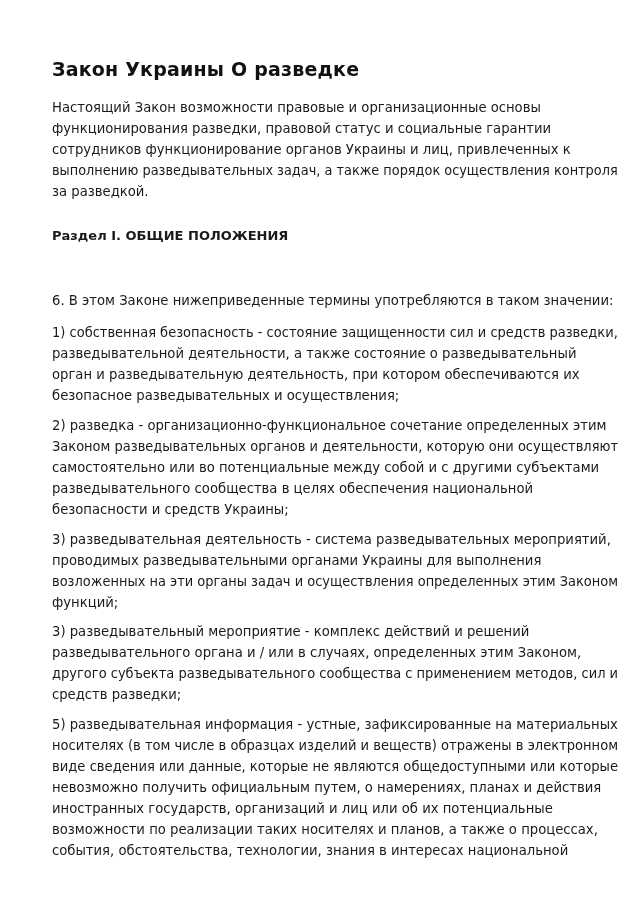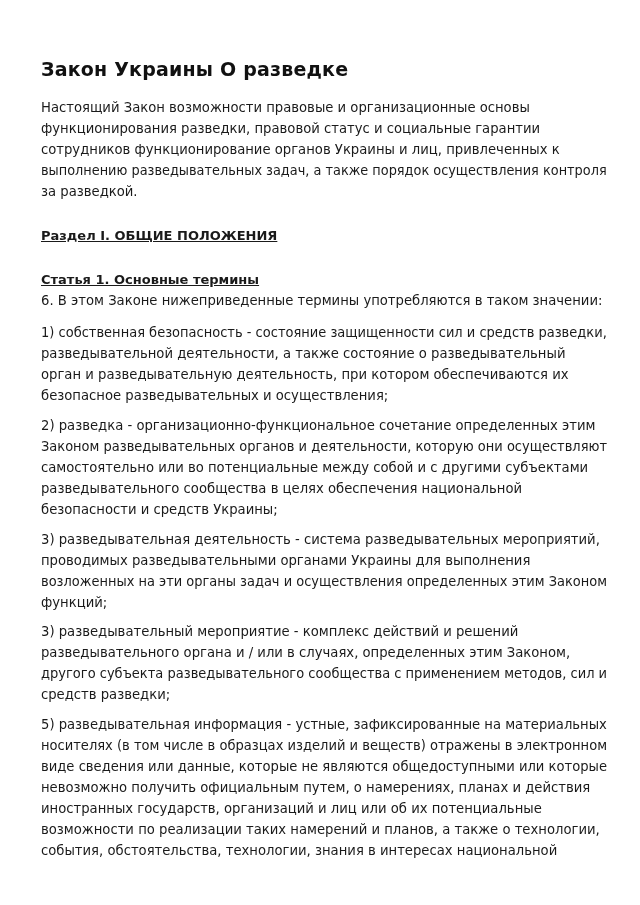--- a/index.html
+++ b/index.html
@@ -1,40 +1,39 @@
 <!DOCTYPE html>
 <html><head>
 <meta charset="utf-8">
 <style>
   html, body { margin: 0; padding: 0; background: #ffffff; }
   body { width: 640px; height: 905px; position: relative; overflow: hidden;
          font-family: "DejaVu Sans", sans-serif; color: #111111; }
-  .page { position: absolute; left: 4px; top: 0; width: 524px; height: 905px; }
+  .page { position: absolute; left: 15px; top: 0; width: 524px; height: 905px; }
   .title { position: absolute; left: 37px; top: 58px; font-size: 19px; font-weight: bold; white-space: nowrap; letter-spacing: 0.2px; }
   .line { position: absolute; left: 37px; font-size: 13.2px; white-space: nowrap; line-height: 16px; color: #1a1a1a; }
-  .bold { font-weight: bold; font-size: 13px; text-decoration: underline; }
+  .bold { font-weight: bold; font-size: 13px; }
 </style>
 </head>
 <body>
 
 <div class="page">
 
   <div class="title">Закон Украины О разведке</div>
 
   <div>
     <div class="line" style="top:100px">Настоящий Закон возможности правовые и организационные основы</div>
     <div class="line" style="top:121px">функционирования разведки, правовой статус и социальные гарантии</div>
     <div class="line" style="top:142px">сотрудников функционирование органов Украины и лиц, привлеченных к</div>
     <div class="line" style="top: 163px; transform-origin: left top; transform: scaleX(0.977547);">выполнению разведывательных задач, а также порядок осуществления контроля</div>
     <div class="line" style="top:184px">за разведкой.</div>
   </div>
 
   <div class="line bold" style="top:228px">Раздел I. ОБЩИЕ ПОЛОЖЕНИЯ</div>
 
-  <div class="line bold" style="top:272px">Статья 1. Основные термины</div>
   <div class="line" style="top:293px">6. В этом Законе нижеприведенные термины употребляются в таком значении:</div>
 
   <div>
     <div class="line" style="top: 325px; transform-origin: left top; transform: scaleX(0.987784);">1) собственная безопасность - состояние защищенности сил и средств разведки,</div>
     <div class="line" style="top:346px">разведывательной деятельности, а также состояние о разведывательный</div>
     <div class="line" style="top:367px">орган и разведывательную деятельность, при котором обеспечиваются их</div>
     <div class="line" style="top:388px">безопасное разведывательных и осуществления;</div>
   </div>
 
   <div>
@@ -58,17 +57,17 @@
     <div class="line" style="top: 666px; transform-origin: left top; transform: scaleX(0.987784);">другого субъекта разведывательного сообщества с применением методов, сил и</div>
     <div class="line" style="top:687px">средств разведки;</div>
   </div>
 
   <div>
     <div class="line" style="top: 717px; transform-origin: left top; transform: scaleX(0.998236);">5) разведывательная информация - устные, зафиксированные на материальных</div>
     <div class="line" style="top: 738px; transform-origin: left top; transform: scaleX(0.991243);">носителях (в том числе в образцах изделий и веществ) отражены в электронном</div>
     <div class="line" style="top: 759px; transform-origin: left top; transform: scaleX(0.996479);">виде сведения или данные, которые не являются общедоступными или которые</div>
     <div class="line" style="top:780px">невозможно получить официальным путем, о намерениях, планах и действия</div>
     <div class="line" style="top:801px">иностранных государств, организаций и лиц или об их потенциальные</div>
-    <div class="line" style="top:822px">возможности по реализации таких намерений и планов, а также о технологии,</div>
+    <div class="line" style="top:822px">возможности по реализации таких носителях и планов, а также о процессах,</div>
     <div class="line" style="top:843px">события, обстоятельства, технологии, знания в интересах национальной</div>
   </div>
 
 </div>
 
 </body></html>

